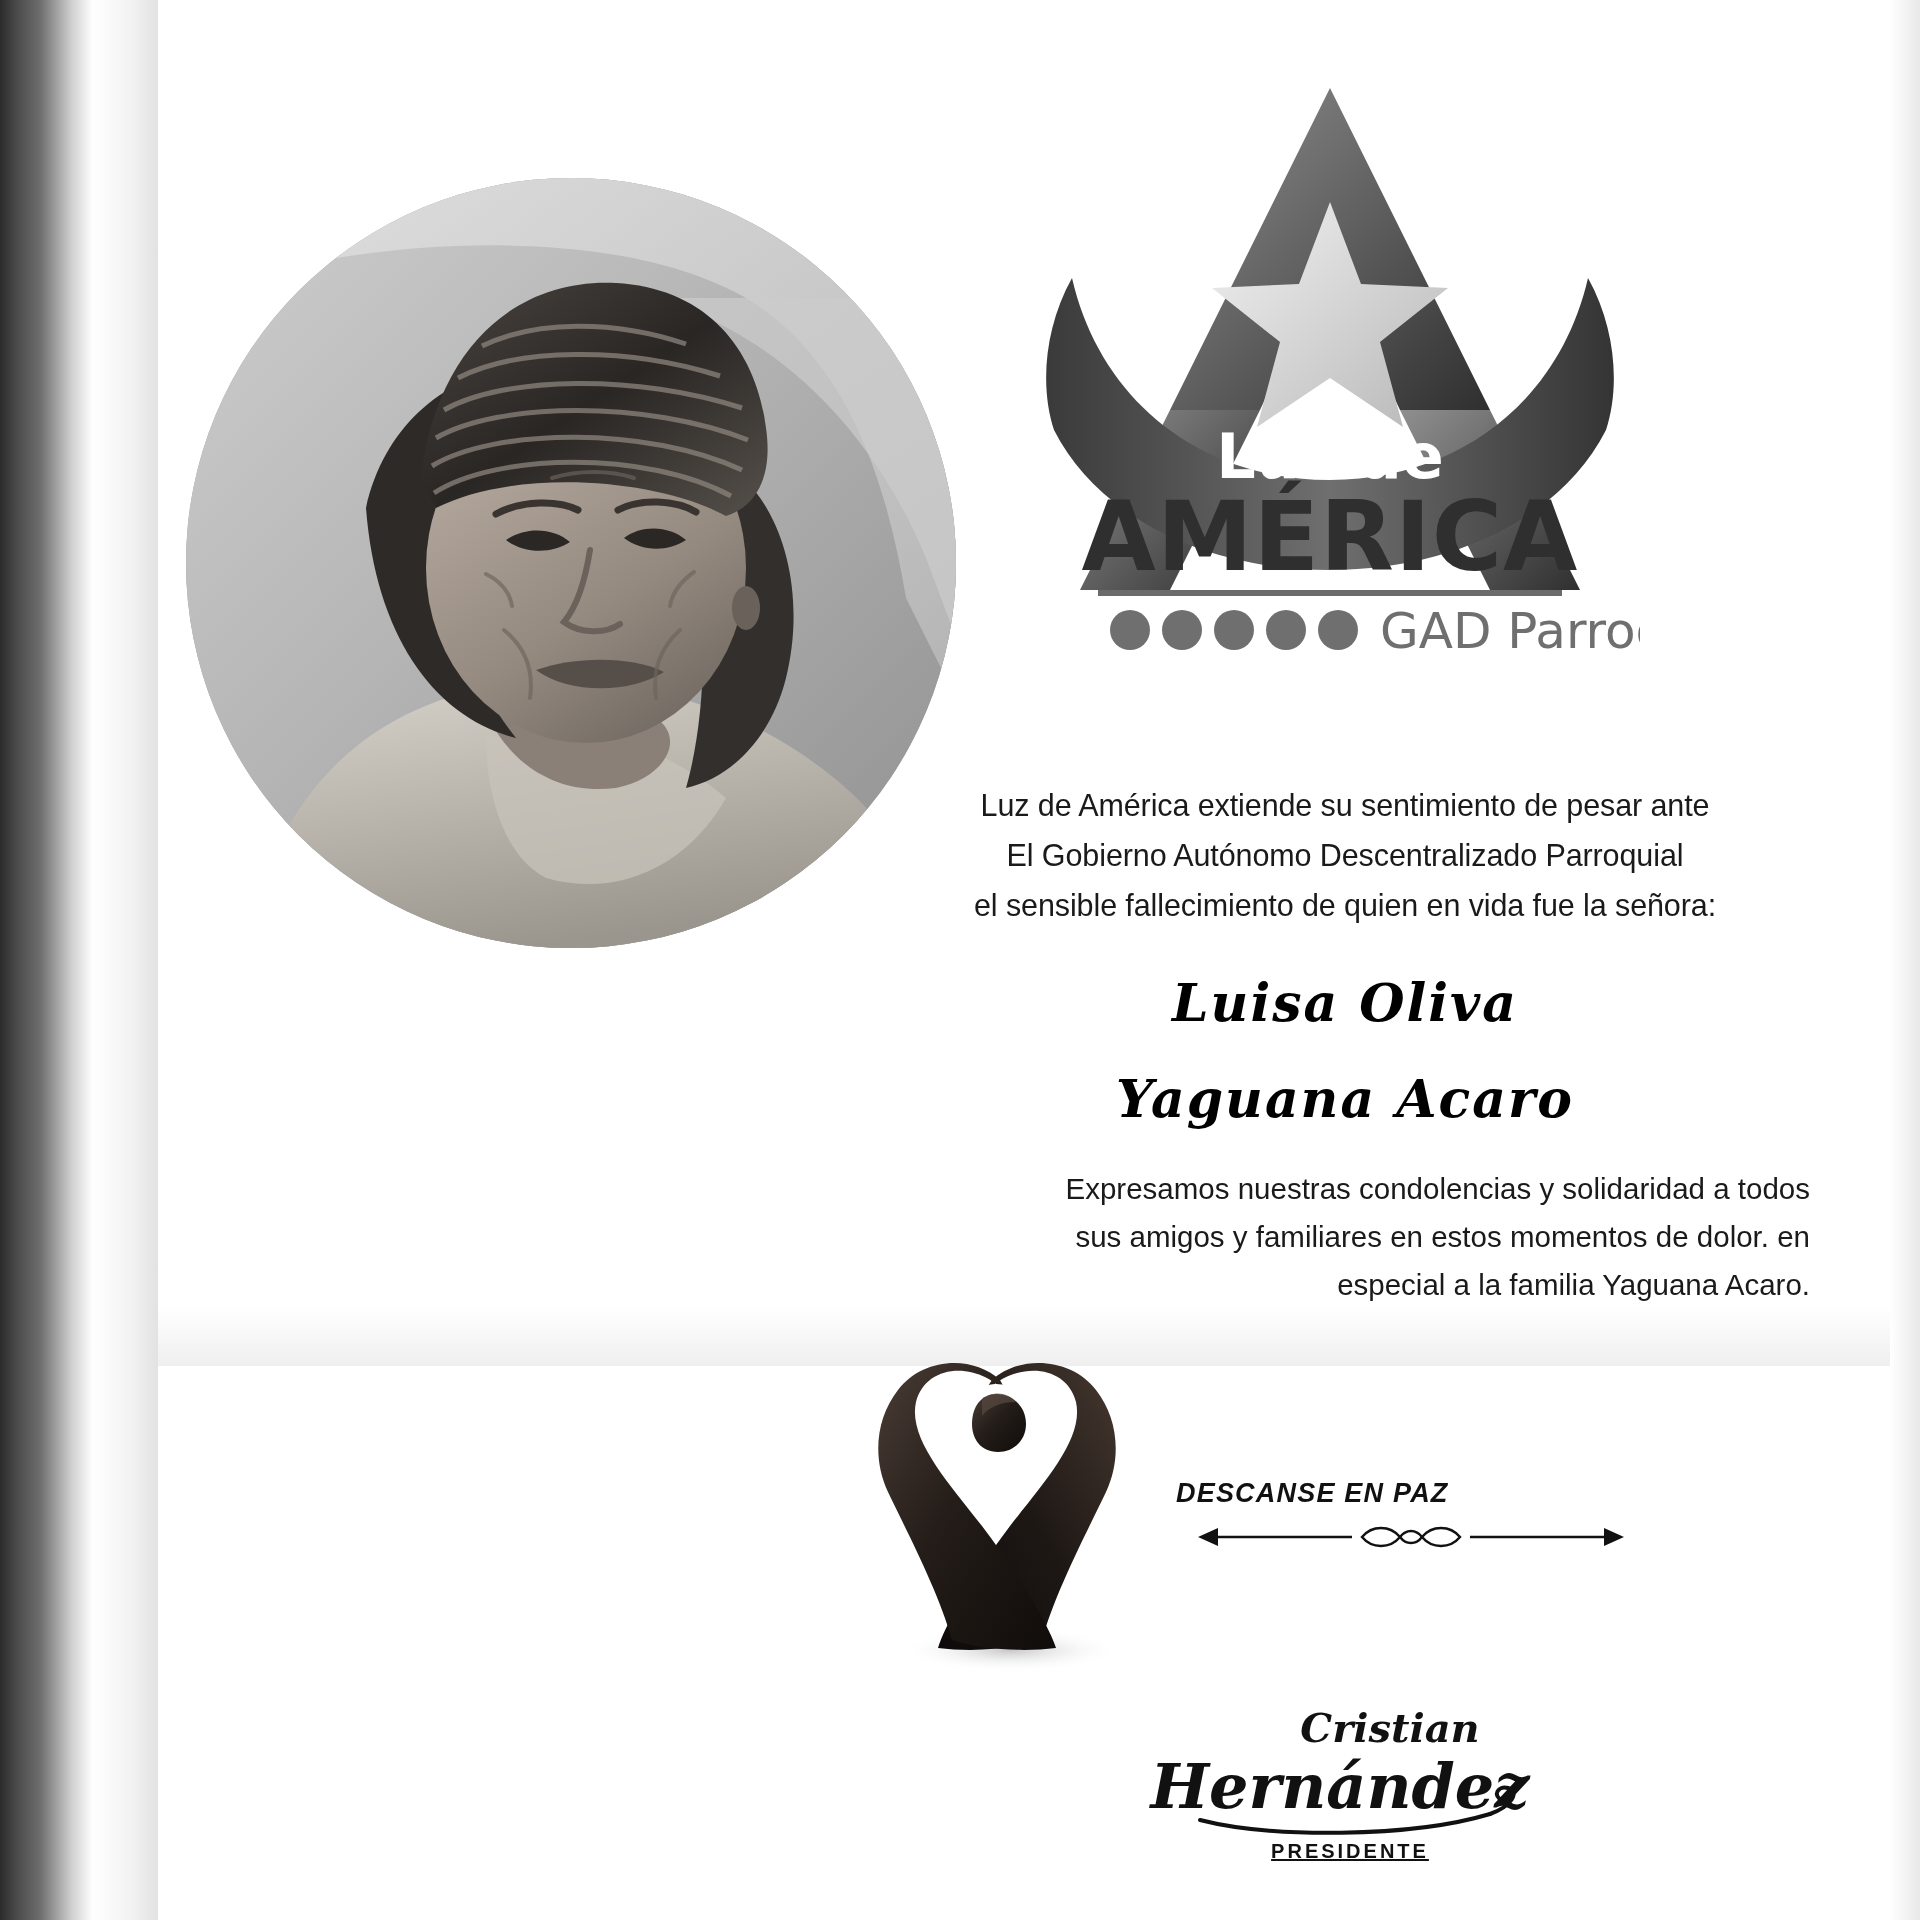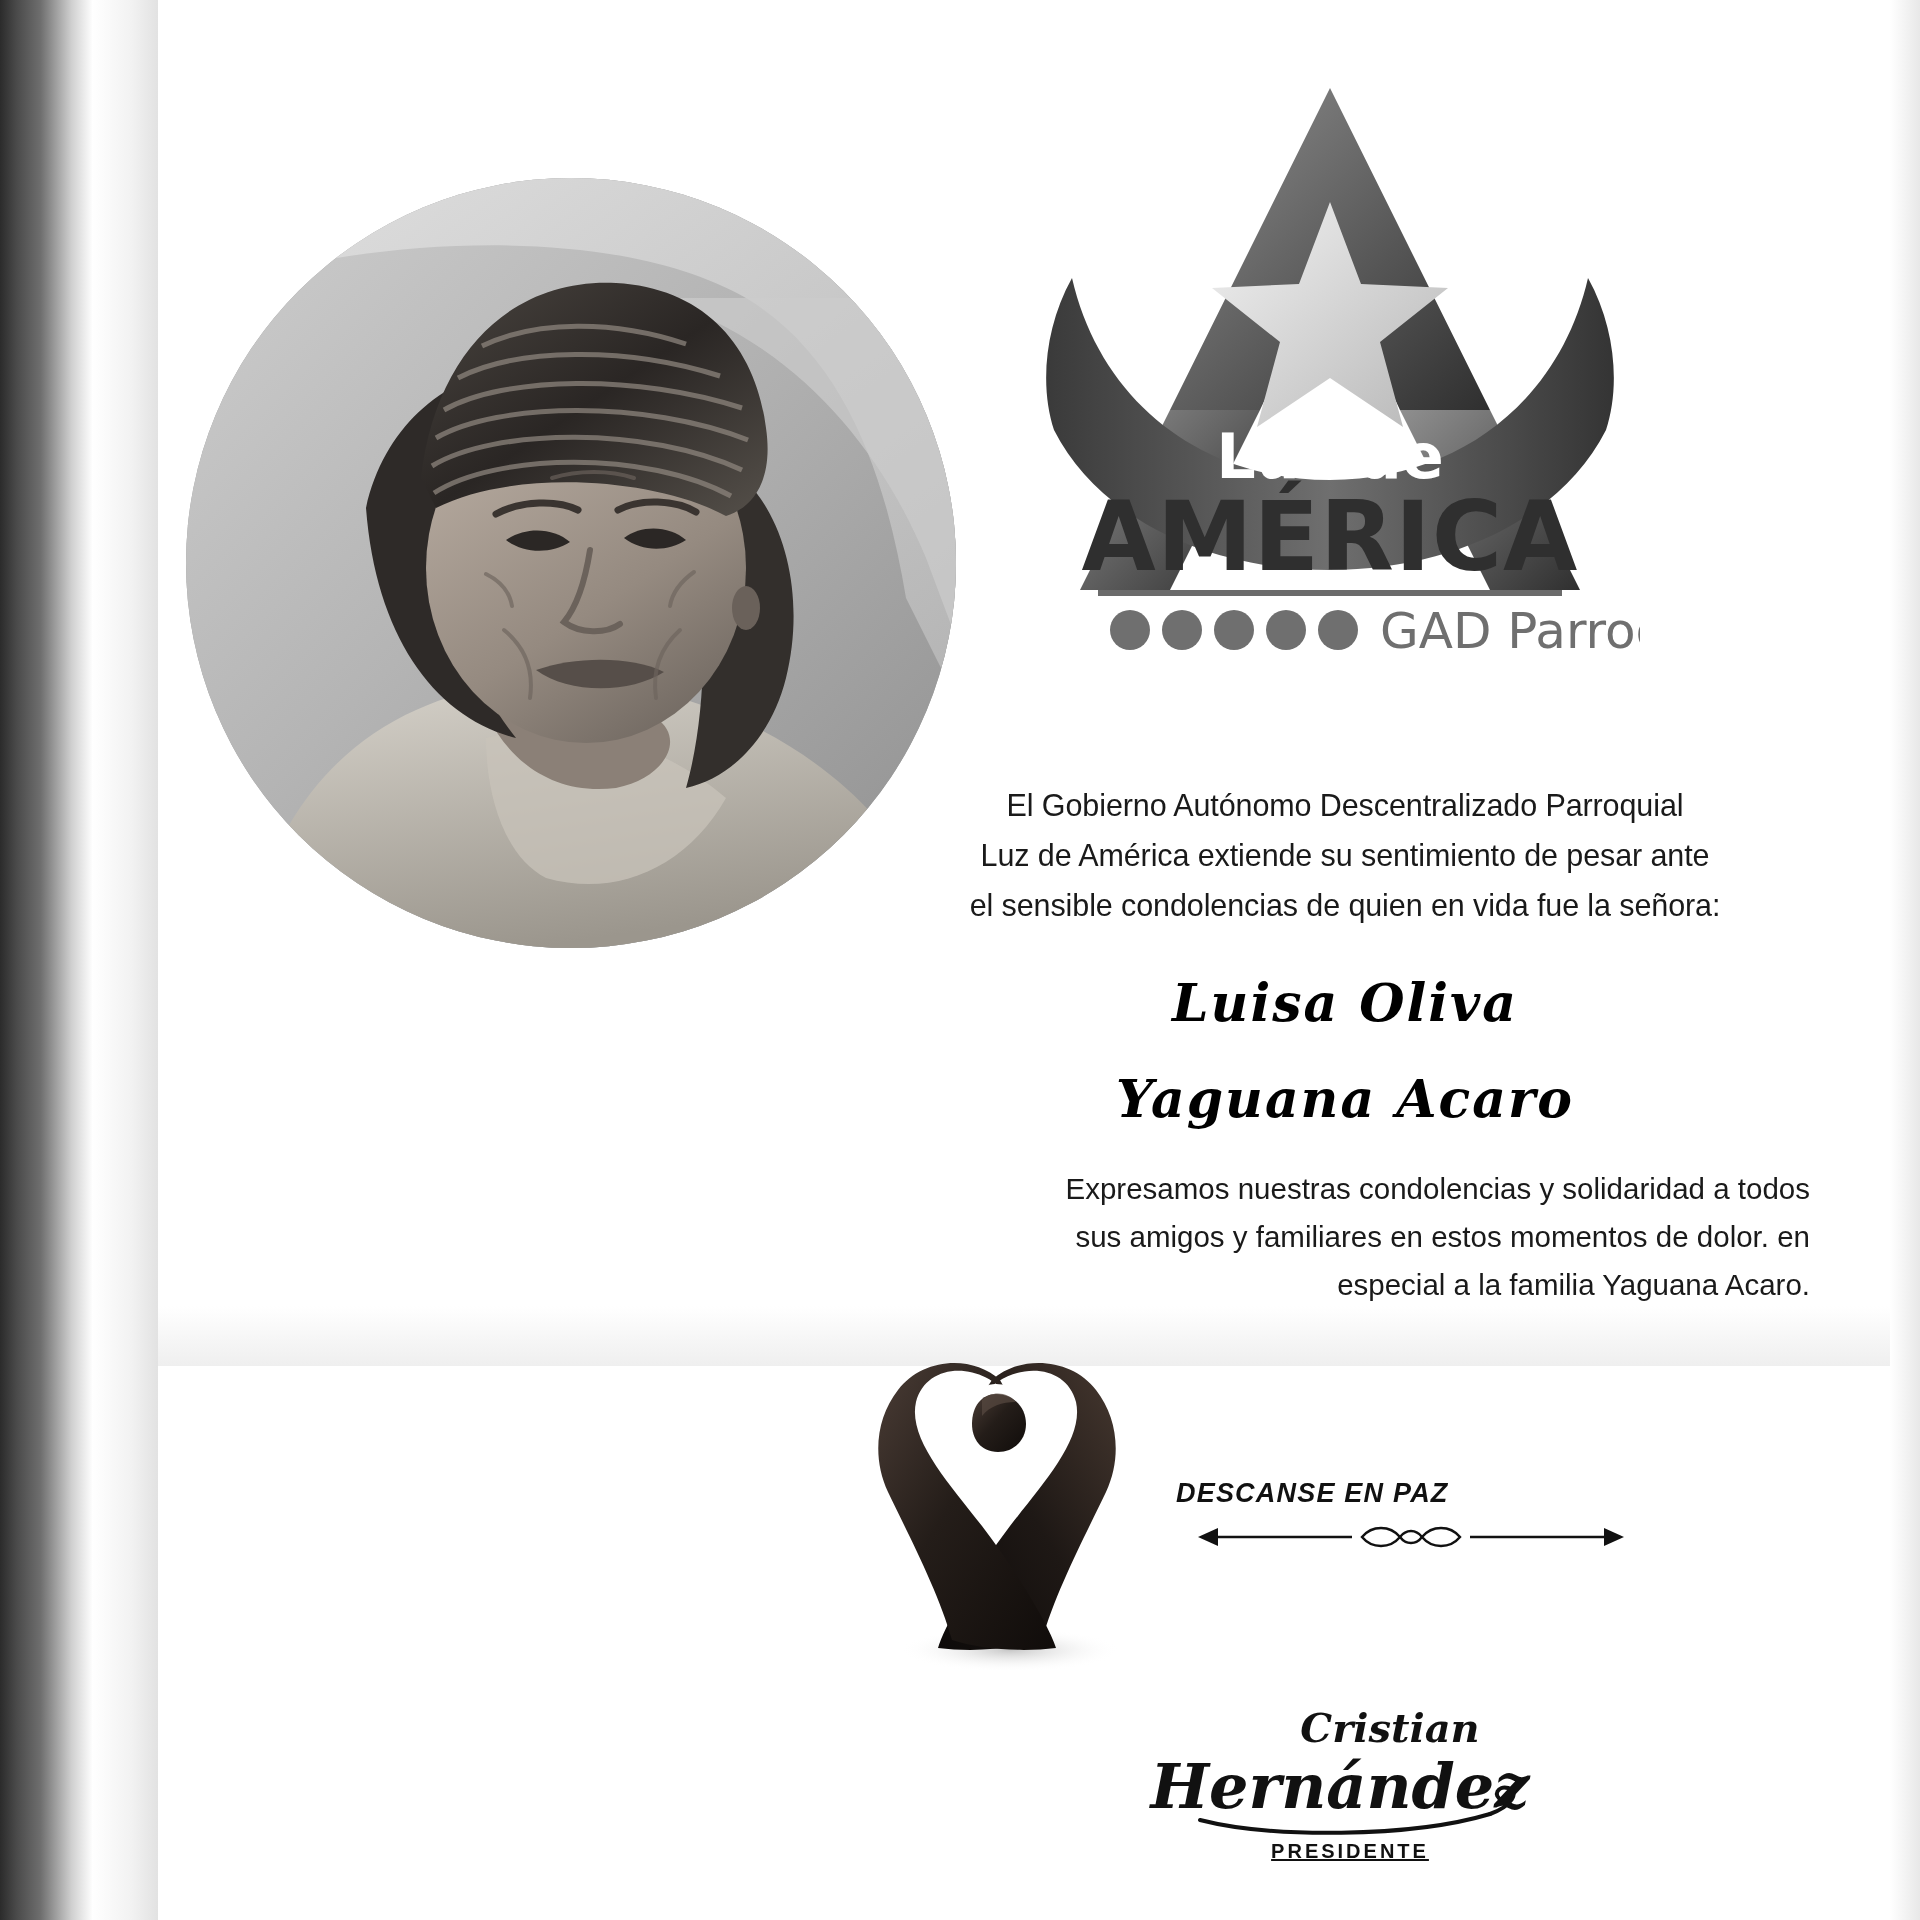--- a/index.html
+++ b/index.html
@@ -281,23 +281,23 @@
         <circle cx="162" cy="560" r="20"></circle>
         <circle cx="214" cy="560" r="20"></circle>
         <circle cx="266" cy="560" r="20"></circle>
         <circle cx="318" cy="560" r="20"></circle>
       </g>
       <text x="360" y="578" font-family="'DejaVu Sans',sans-serif" font-size="50" font-weight="400" fill="#6f6f6f">GAD Parroquial</text>
     </svg>
   </div>
 
   <div class="lead">
+    <div>Luz de América extiende su sentimiento de pesar ante</div>
     <div>El Gobierno Autónomo Descentralizado Parroquial</div>
-    <div>Luz de América extiende su sentimiento de pesar ante</div>
-    <div>el sensible condolencias  de quien en vida fue la señora:</div>
+    <div>el sensible fallecimiento  de quien en vida fue la señora:</div>
   </div>
 
   <div class="deceased-name">
     <div>Luisa Oliva</div>
     <div>Yaguana Acaro</div>
   </div>
 
   <div class="condolence">
     <div>Expresamos nuestras condolencias y solidaridad a todos</div>
     <div>sus amigos y familiares en estos momentos de dolor. en</div>

